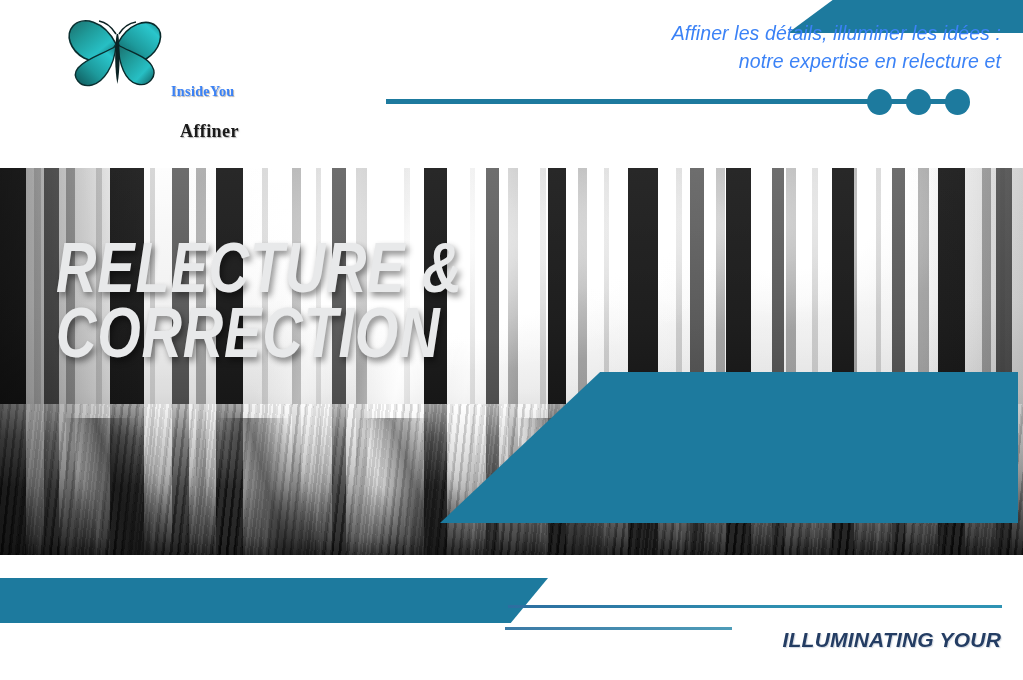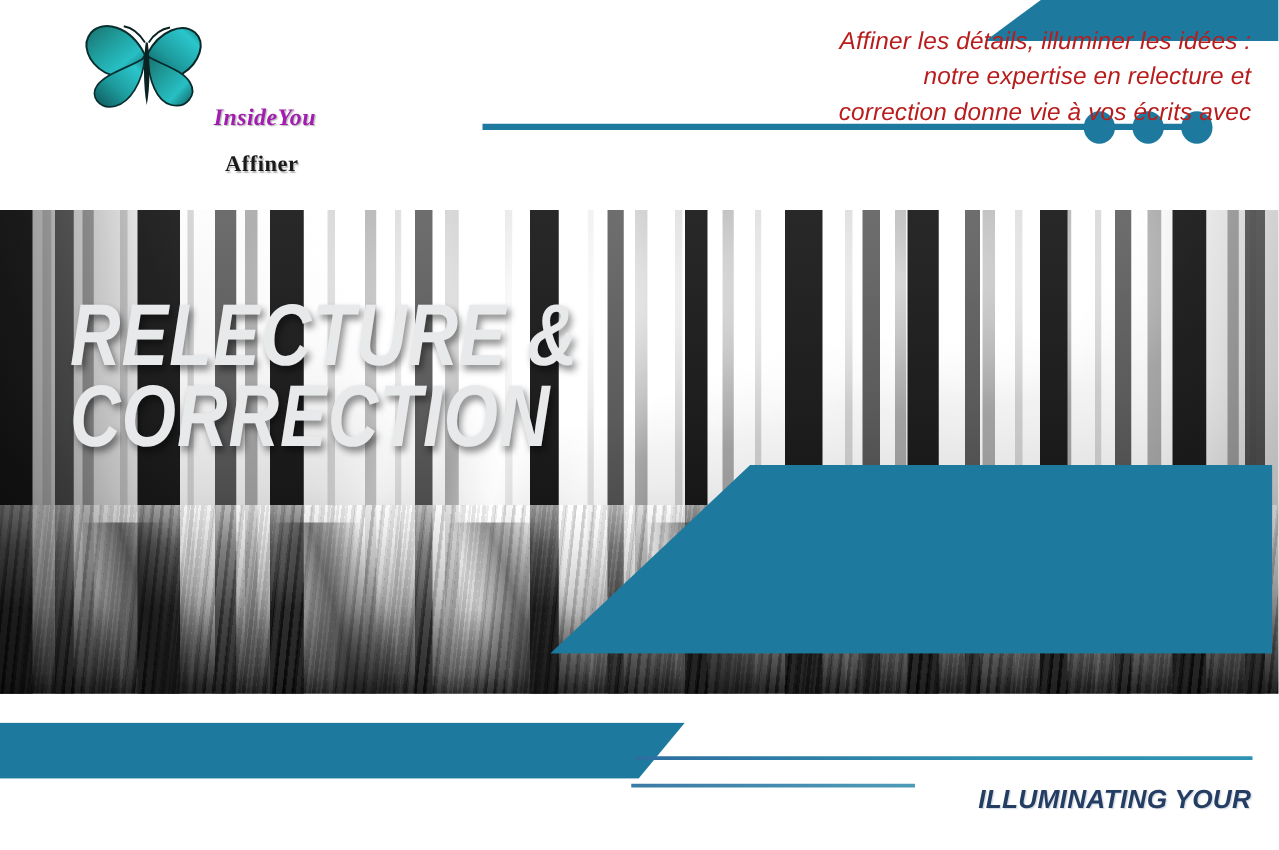--- a/index.html
+++ b/index.html
@@ -24,25 +24,24 @@
     position:absolute; left:56px; top:14px;
     width:220px; height:130px;
   }
   .butterfly {
     position:absolute; left:8px; top:0px;
     width:106px; height:86px;
   }
   .logo-name {
     position:absolute; left:115px; top:70px;
     font-family:"Liberation Serif", serif;
-    font-weight:bold; font-size:19px; color:#a21caf;
+    font-weight:bold; font-size:14px; color:#3b82f6;
     letter-spacing:0.4px;
     text-shadow:1px 1px 1px rgba(120,120,120,0.55);
     white-space:nowrap;
-    font-style:italic;
   }
   .logo-sub {
     position:absolute; left:124px; top:107px;
     font-family:"Liberation Serif", serif;
     font-weight:bold; font-size:18px; color:#1a1a1a;
     letter-spacing:0.4px;
     text-shadow:1px 1px 1px rgba(120,120,120,0.55);
     white-space:nowrap;
   }
 
@@ -178,21 +177,21 @@
     position:absolute; left:440px; top:372px;
     width:578px; height:151px;
     background:#1d7a9e;
     clip-path:polygon(27.7% 0%, 100% 0%, 100% 100%, 0% 100%);
     z-index:7;
   }
   .quote-text {
     position:absolute; right:22px; top:19px;
     width:400px;
     text-align:right;
-    color:#b91c1c;
+    color:#3b82f6;
     font-size:19.5px;
     font-style:italic;
     line-height:1.46;
     letter-spacing:0.1px;
   }
 
   
   .url-bar {
     position:absolute; left:0; top:578px;
     width:548px; height:45px;
@@ -346,21 +345,20 @@
 
   <h1 class="hero-title">
     <span>RELECTURE &amp;</span>
     <span>CORRECTION</span>
   </h1>
 
   <div class="quote-panel"></div>
   <div class="quote-text" style="z-index:8;">
     <div>Affiner les détails, illuminer les idées :</div>
     <div>notre expertise en relecture et</div>
-    <div>correction donne vie à vos écrits avec</div>
   </div>
 
   <div class="url-bar"></div>
 
   <div class="foot-rule-1"></div>
   <div class="foot-rule-2"></div>
 
   <div class="tagline">
     <span>ILLUMINATING YOUR</span>
   </div>

